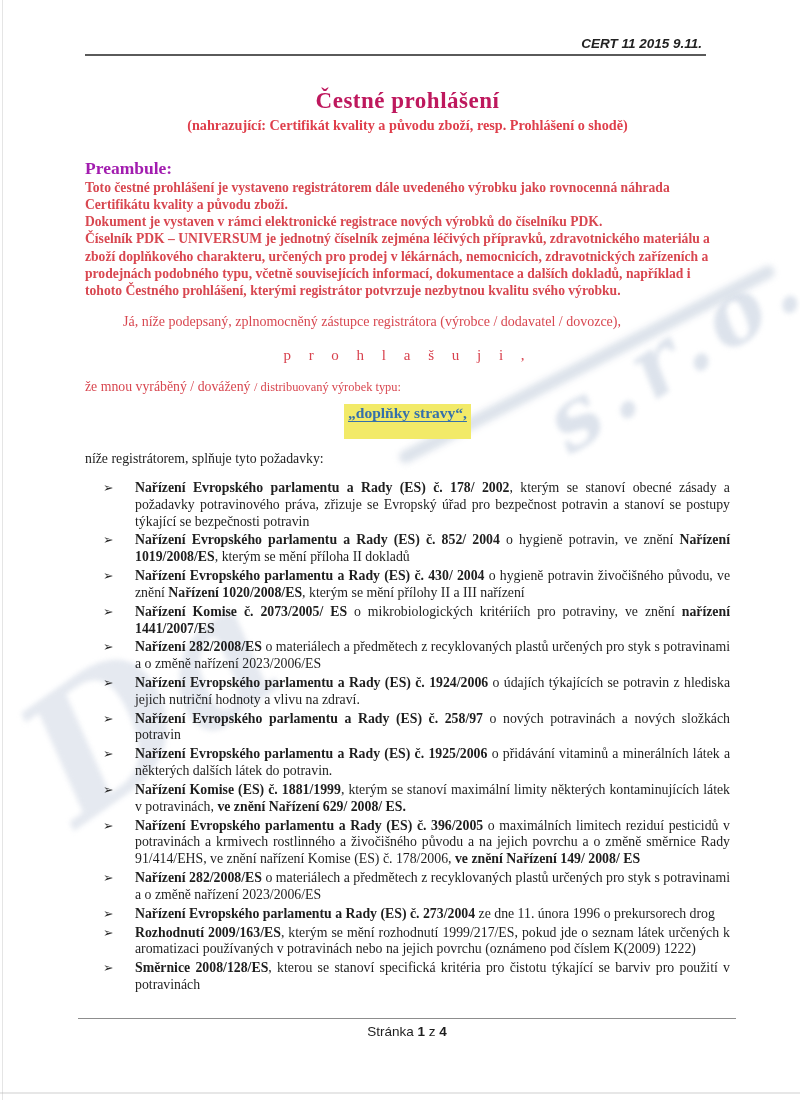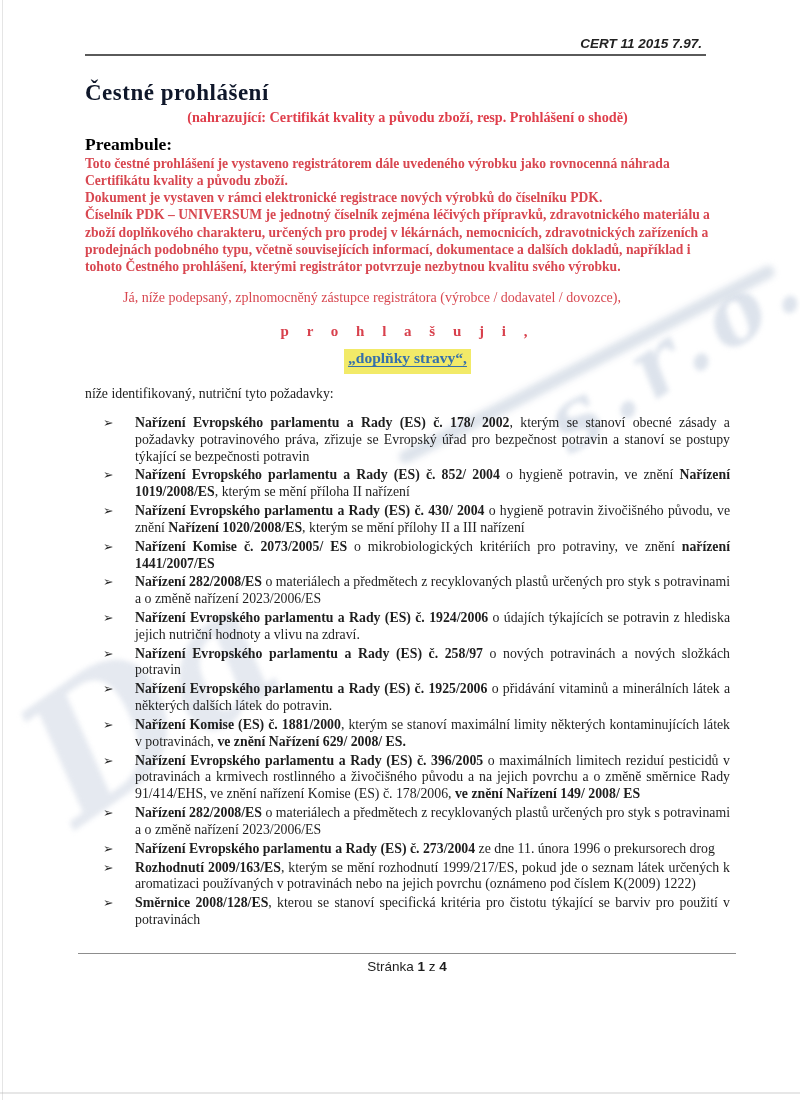--- a/index.html
+++ b/index.html
@@ -36,53 +36,53 @@
   .cert-header{
     width:617px;
     text-align:right;
     font-family:"Liberation Sans","DejaVu Sans",sans-serif;
     font-style:italic;font-weight:bold;font-size:13.5px;color:#222;
     padding-bottom:3px;padding-right:4px;
     border-bottom:2px solid #5a5a5a;
   }
   
   .doc-title{
-    margin-top:24px;
-    color:#0f172a;font-weight:bold;font-size:23px;letter-spacing:.5px;
+    margin-top:32px;text-align:center;
+    color:#be185d;font-weight:bold;font-size:23px;letter-spacing:.5px;
   }
   .doc-subtitle{
     margin-top:3px;text-align:center;
     color:#df3e4b;font-weight:bold;font-size:14.2px;
   }
   
   .preambule-heading{
-    margin-top:8px;
-    color:#000000;font-weight:bold;font-size:17.5px;
+    margin-top:24px;
+    color:#a21caf;font-weight:bold;font-size:17.5px;
   }
   .preambule-text p{
     margin:0;color:#d84750;font-weight:bold;
     font-size:13.6px;line-height:1.26;text-align:left;
   }
   
   .decl-opening{
     margin-top:15px;color:#d84750;font-size:14px;text-indent:38px;
   }
   .decl-verb{
     margin:17px 0 0 0;text-align:center;
-    color:#d8414d;font-weight:bold;font-size:15px;letter-spacing:7px;
+    color:#d8414d;font-weight:normal;font-size:15px;letter-spacing:7px;
   }
   .decl-product-line{margin-top:15px;color:#d84750;font-size:13.8px;}
   .decl-product-line .small{font-size:12.4px;}
   .decl-product-type-row{margin-top:9px;text-align:center;}
   .decl-product-type{
     display:inline-block;
     background:#f2ea68;
     color:#3570ab;font-weight:bold;font-size:15.5px;
     text-decoration:underline;text-decoration-color:#3570ab;text-underline-offset:3px;
-    padding:0 4px 7px 4px;
+    padding:0 4px 17px 4px;
   }
   .decl-closing{margin-top:12px;color:#222;font-size:13.8px;}
   
   .reg-list{
     list-style:none;margin:13px 0 0 18px;padding:0;
     width:627px;
   }
   .reg-item{
     position:relative;padding-left:32px;margin-bottom:2px;
     font-size:13.8px;line-height:1.22;text-align:justify;color:#1e1e1e;
@@ -108,49 +108,52 @@
 <div class="wm-layer">
   <div class="wm-frag wm-frag-left">Da</div>
   <div class="wm-frag wm-frag-right">s.r.o.</div>
   <div class="wm-stroke"></div>
   <div class="scan-bottom-edge"></div>
   <div class="scan-left-edge"></div>
 </div>
 
 <div class="page">
 
-  <div class="cert-header">CERT 11 2015 7.97.</div>
+  <div class="cert-header">CERT 11 2015 9.11.</div>
 
   <div class="doc-title">Čestné prohlášení</div>
   <div class="doc-subtitle">(nahrazující: Certifikát kvality a původu zboží, resp. Prohlášení o shodě)</div>
 
   <div class="preambule-heading">Preambule:</div>
   <div class="preambule-text">
     <p>Toto čestné prohlášení je vystaveno registrátorem dále uvedeného výrobku jako rovnocenná náhrada Certifikátu kvality a původu zboží.</p>
     <p>Dokument je vystaven v rámci elektronické registrace nových výrobků do číselníku PDK.</p>
     <p>Číselník PDK – UNIVERSUM je jednotný číselník zejména léčivých přípravků, zdravotnického materiálu a zboží doplňkového charakteru, určených pro prodej v lékárnách, nemocnicích, zdravotnických zařízeních a prodejnách podobného typu, včetně souvisejících informací, dokumentace a dalších dokladů, například i tohoto Čestného prohlášení, kterými registrátor potvrzuje nezbytnou kvalitu svého výrobku.</p>
   </div>
 
   <div class="decl-opening">Já, níže podepsaný, zplnomocněný zástupce registrátora (výrobce / dodavatel / dovozce),</div>
   <div class="decl-verb">p r o h l a š u j i ,</div>
+  <div class="decl-product-line">
+    <span>že mnou vyráběný / dovážený </span><span class="small">/ distribuovaný výrobek typu:</span>
+  </div>
   <div class="decl-product-type-row">
     <span class="decl-product-type">„doplňky stravy“,</span>
   </div>
-  <div class="decl-closing">níže identifikovaný, nutriční tyto požadavky:</div>
+  <div class="decl-closing">níže registrátorem, splňuje tyto požadavky:</div>
 
   <ul class="reg-list">
       <li class="reg-item"><span class="reg-bullet">➢</span><b>Nařízení Evropského parlamentu a Rady (ES) č. 178/ 2002</b><span>, kterým se stanoví obecné zásady a požadavky potravinového práva, zřizuje se Evropský úřad pro bezpečnost potravin a stanoví se postupy týkající se bezpečnosti potravin</span></li>
-      <li class="reg-item"><span class="reg-bullet">➢</span><b>Nařízení Evropského parlamentu a Rady (ES) č. 852/ 2004</b><span> o hygieně potravin, ve znění </span><b>Nařízení 1019/2008/ES</b><span>, kterým se mění příloha II nařízení</span></li>
+      <li class="reg-item"><span class="reg-bullet">➢</span><b>Nařízení Evropského parlamentu a Rady (ES) č. 852/ 2004</b><span> o hygieně potravin, ve znění </span><b>Nařízení 1019/2008/ES</b><span>, kterým se mění příloha II dokladů</span></li>
       <li class="reg-item"><span class="reg-bullet">➢</span><b>Nařízení Evropského parlamentu a Rady (ES) č. 430/ 2004</b><span> o hygieně potravin živočišného původu, ve znění </span><b>Nařízení 1020/2008/ES</b><span>, kterým se mění přílohy II a III nařízení</span></li>
       <li class="reg-item"><span class="reg-bullet">➢</span><b>Nařízení Komise č. 2073/2005/ ES</b><span> o mikrobiologických kritériích pro potraviny, ve znění </span><b>nařízení 1441/2007/ES</b></li>
       <li class="reg-item"><span class="reg-bullet">➢</span><b>Nařízení 282/2008/ES</b><span> o materiálech a předmětech z recyklovaných plastů určených pro styk s potravinami a o změně nařízení 2023/2006/ES</span></li>
       <li class="reg-item"><span class="reg-bullet">➢</span><b>Nařízení Evropského parlamentu a Rady (ES) č. 1924/2006</b><span>  o údajích týkajících se potravin z hlediska jejich nutriční hodnoty a vlivu na zdraví.</span></li>
       <li class="reg-item"><span class="reg-bullet">➢</span><b>Nařízení Evropského parlamentu a Rady (ES) č. 258/97</b><span> o nových potravinách a nových složkách potravin</span></li>
       <li class="reg-item"><span class="reg-bullet">➢</span><b>Nařízení Evropského parlamentu a Rady (ES) č. 1925/2006</b><span>  o přidávání vitaminů a minerálních látek a některých dalších látek do potravin.</span></li>
-      <li class="reg-item"><span class="reg-bullet">➢</span><b>Nařízení Komise (ES) č. 1881/2000</b><span>, kterým se stanoví maximální limity některých kontaminujících látek v potravinách, </span><b>ve znění Nařízení 629/ 2008/ ES.</b></li>
+      <li class="reg-item"><span class="reg-bullet">➢</span><b>Nařízení Komise (ES) č. 1881/1999</b><span>, kterým se stanoví maximální limity některých kontaminujících látek v potravinách, </span><b>ve znění Nařízení 629/ 2008/ ES.</b></li>
       <li class="reg-item"><span class="reg-bullet">➢</span><b>Nařízení Evropského parlamentu a Rady (ES) č. 396/2005</b><span> o maximálních limitech reziduí pesticidů v potravinách a krmivech rostlinného a živočišného původu a na jejich povrchu a o změně směrnice Rady 91/414/EHS, ve znění nařízení Komise (ES) č. 178/2006, </span><b>ve znění Nařízení 149/ 2008/ ES</b></li>
       <li class="reg-item"><span class="reg-bullet">➢</span><b>Nařízení 282/2008/ES</b><span> o materiálech a předmětech z recyklovaných plastů určených pro styk s potravinami a o změně nařízení 2023/2006/ES</span></li>
       <li class="reg-item"><span class="reg-bullet">➢</span><b>Nařízení Evropského parlamentu a Rady (ES) č. 273/2004</b><span> ze dne 11. února 1996 o prekursorech drog</span></li>
       <li class="reg-item"><span class="reg-bullet">➢</span><b>Rozhodnutí 2009/163/ES</b><span>, kterým se mění rozhodnutí 1999/217/ES, pokud jde o seznam látek určených k aromatizaci používaných v potravinách nebo na jejich povrchu (oznámeno pod číslem K(2009) 1222)</span></li>
       <li class="reg-item"><span class="reg-bullet">➢</span><b>Směrnice 2008/128/ES</b><span>, kterou se stanoví specifická kritéria pro čistotu týkající se barviv pro použití v potravinách</span></li>
     </ul>
 
   <div class="page-footer">
     <span>Stránka</span>
     <b>1</b>

